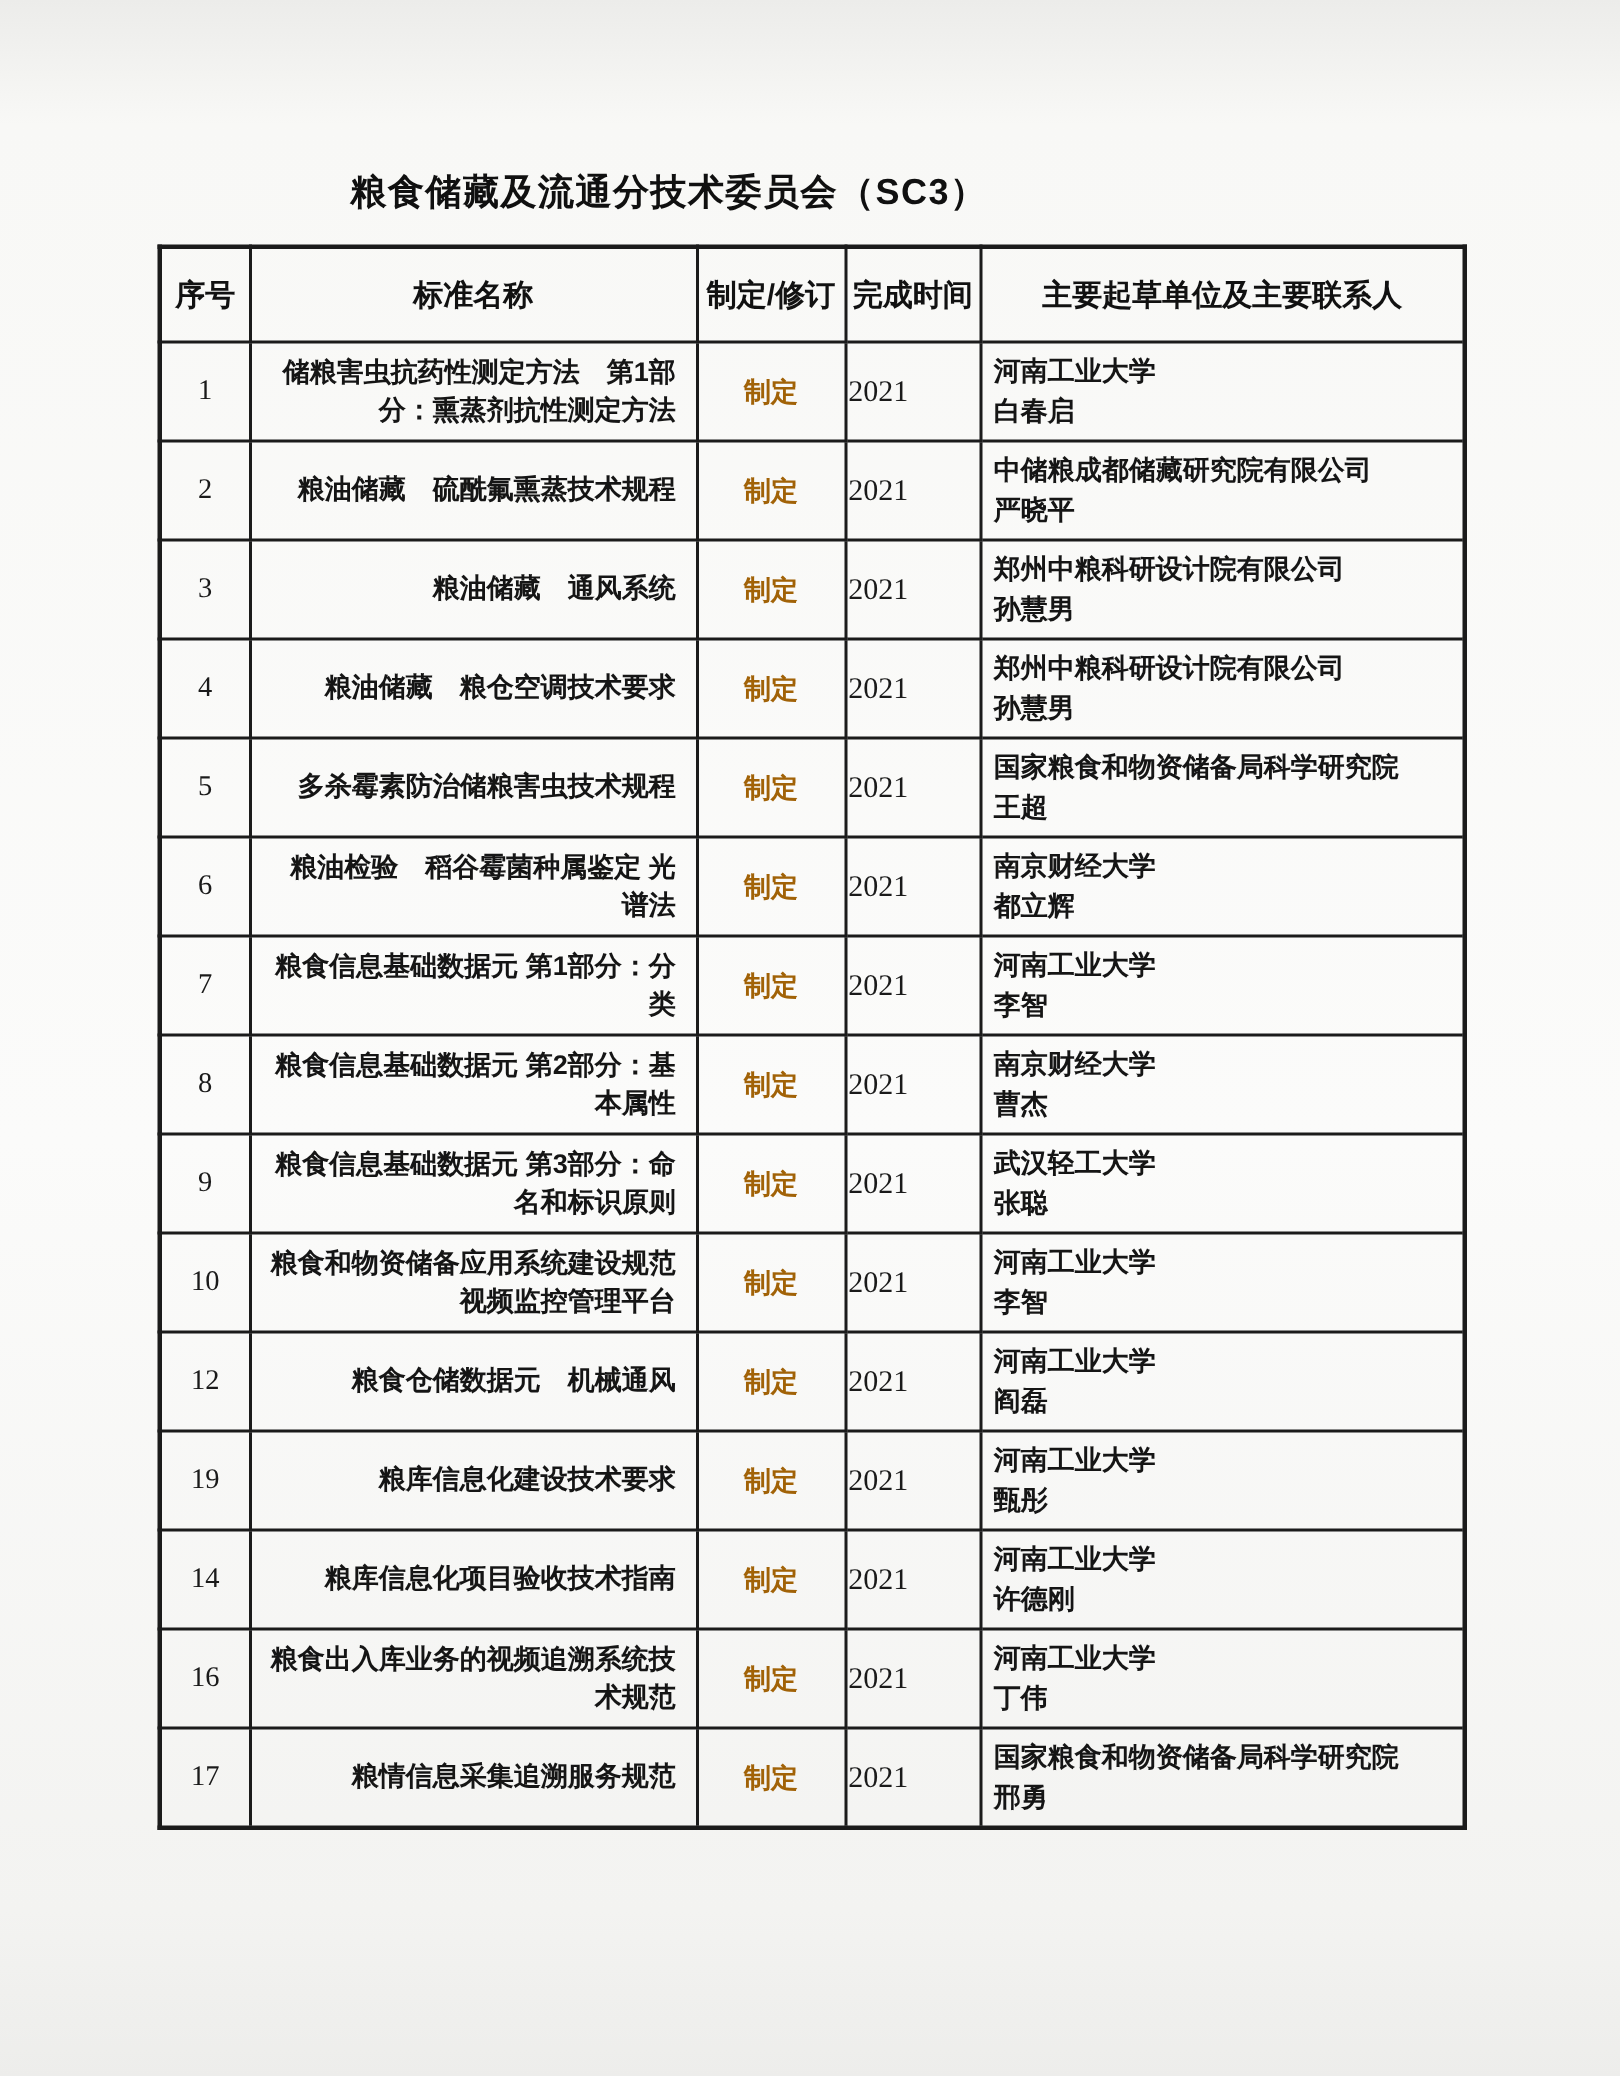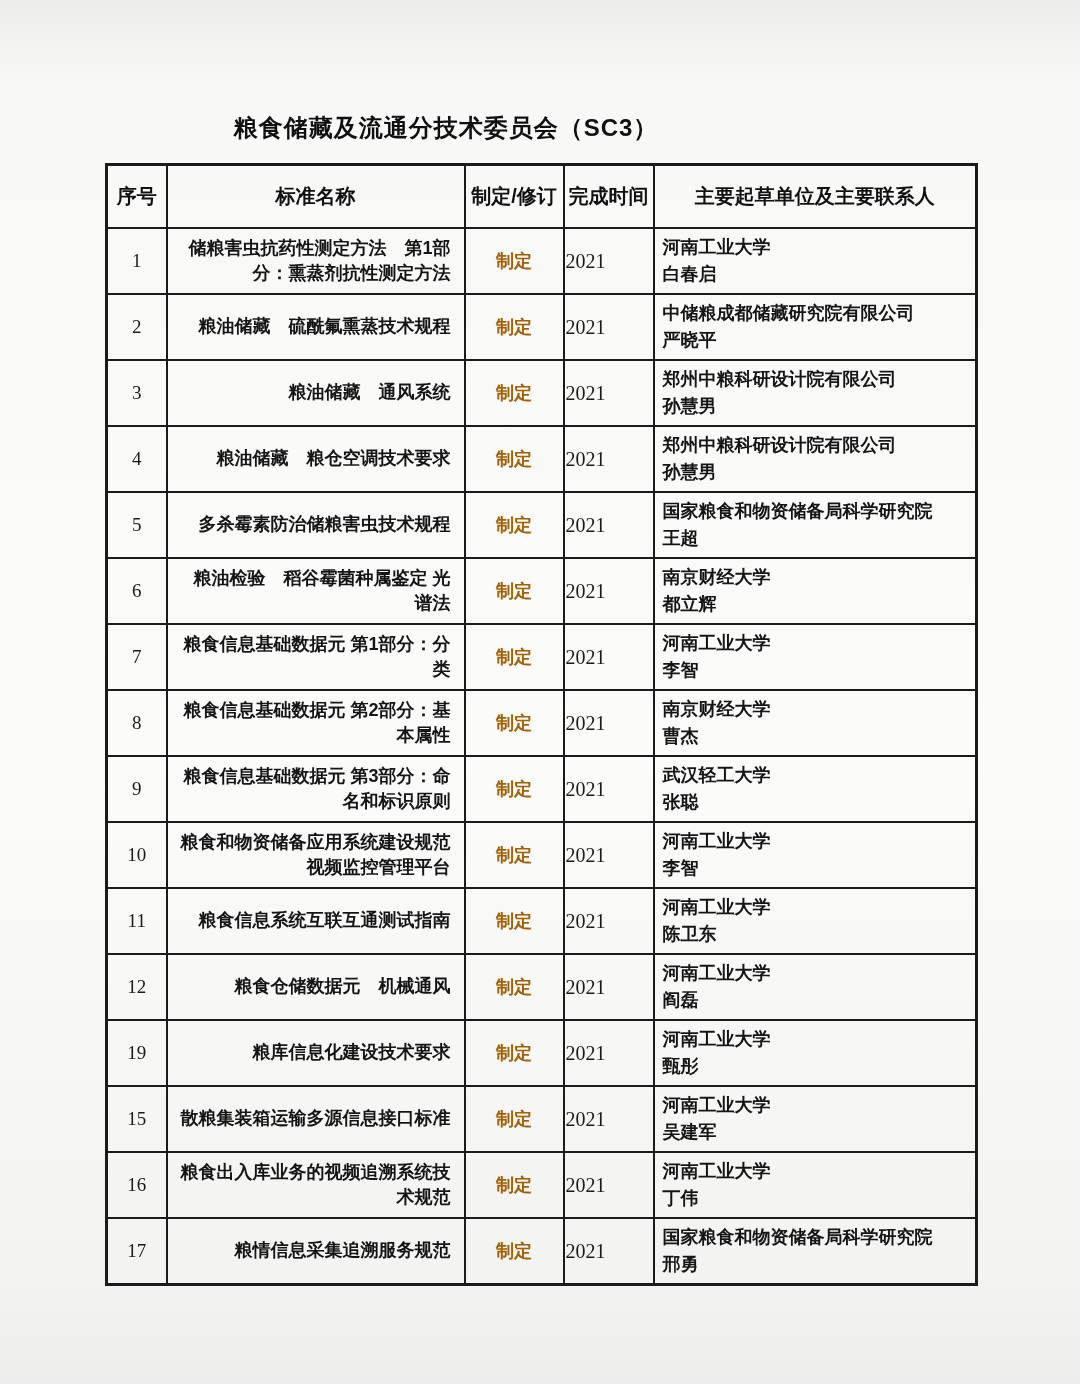--- a/index.html
+++ b/index.html
@@ -181,57 +181,47 @@
           <td class="c-no">10</td>
           <td class="c-name">粮食和物资储备应用系统建设规范 视频监控管理平台</td>
           <td class="c-type">制定</td>
           <td class="c-year">2021</td>
           <td class="c-org">
             <div class="org-line">河南工业大学</div>
             <div class="contact-line">李智</div>
           </td>
         </tr>
         <tr>
-          <td class="c-no">11</td>
-          <td class="c-name">粮食信息系统互联互通测试指南</td>
-          <td class="c-type">制定</td>
-          <td class="c-year">2021</td>
-          <td class="c-org">
-            <div class="org-line">河南工业大学</div>
-            <div class="contact-line">陈卫东</div>
-          </td>
-        </tr>
-        <tr>
           <td class="c-no">12</td>
           <td class="c-name">粮食仓储数据元　机械通风</td>
           <td class="c-type">制定</td>
           <td class="c-year">2021</td>
           <td class="c-org">
             <div class="org-line">河南工业大学</div>
             <div class="contact-line">阎磊</div>
           </td>
         </tr>
         <tr>
           <td class="c-no">19</td>
           <td class="c-name">粮库信息化建设技术要求</td>
           <td class="c-type">制定</td>
           <td class="c-year">2021</td>
           <td class="c-org">
             <div class="org-line">河南工业大学</div>
             <div class="contact-line">甄彤</div>
           </td>
         </tr>
         <tr>
-          <td class="c-no">15</td>
-          <td class="c-name">散粮集装箱运输多源信息接口标准</td>
-          <td class="c-type">制定</td>
-          <td class="c-year">2021</td>
-          <td class="c-org">
-            <div class="org-line">河南工业大学</div>
-            <div class="contact-line">吴建军</div>
+          <td class="c-no">14</td>
+          <td class="c-name">粮库信息化项目验收技术指南</td>
+          <td class="c-type">制定</td>
+          <td class="c-year">2021</td>
+          <td class="c-org">
+            <div class="org-line">河南工业大学</div>
+            <div class="contact-line">许德刚</div>
           </td>
         </tr>
         <tr>
           <td class="c-no">16</td>
           <td class="c-name">粮食出入库业务的视频追溯系统技术规范</td>
           <td class="c-type">制定</td>
           <td class="c-year">2021</td>
           <td class="c-org">
             <div class="org-line">河南工业大学</div>
             <div class="contact-line">丁伟</div>

